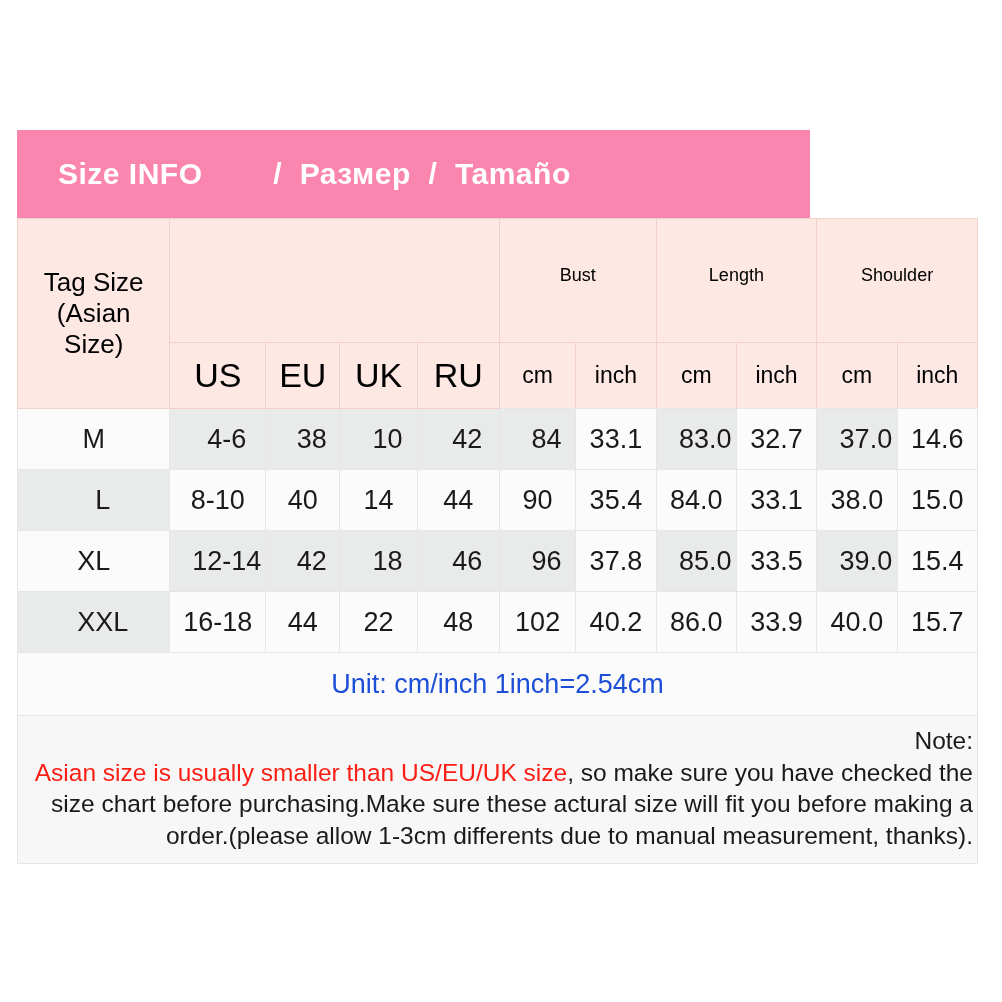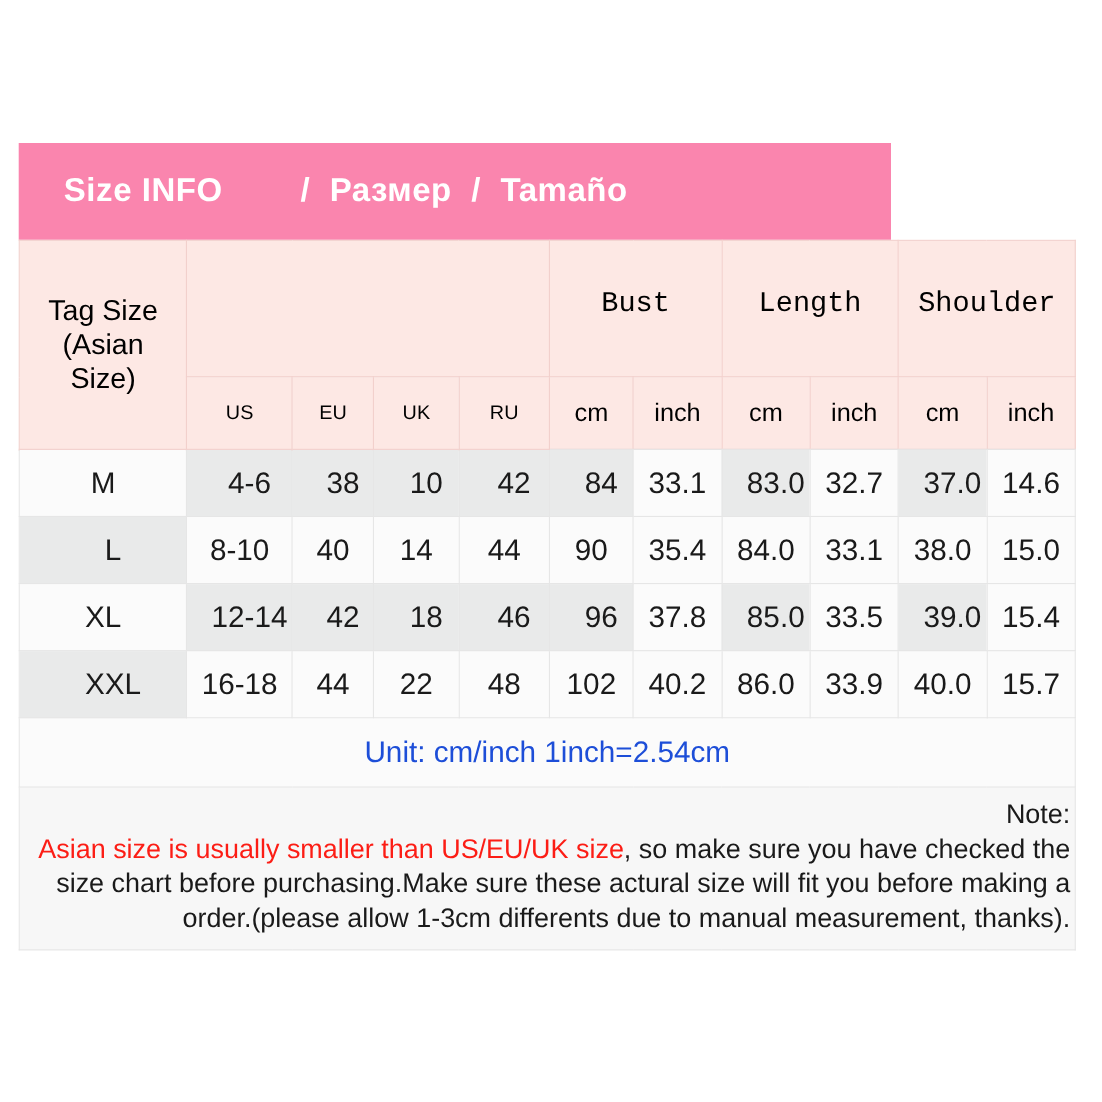--- a/index.html
+++ b/index.html
@@ -63,29 +63,28 @@
   }
   .hdr-tag {
     font-size: 26px;
     line-height: 1.18;
     height: 178px;
   }
   .hdr-blank {
     height: 113px;
   }
   .hdr-region {
+    font-size: 34px;
+    height: 65px;
+  }
+  .hdr-group {
     font-size: 18px;
-    height: 65px;
-  }
-  .hdr-group {
-    font-size: 26px;
     height: 113px;
     vertical-align: bottom;
     padding-bottom: 10px !important;
-    font-family: Liberation Mono, monospace;
   }
   .hdr-unit {
     font-size: 23px;
     height: 65px;
   }
 
   
   .cell {
     font-size: 27px;
     height: 60px;

